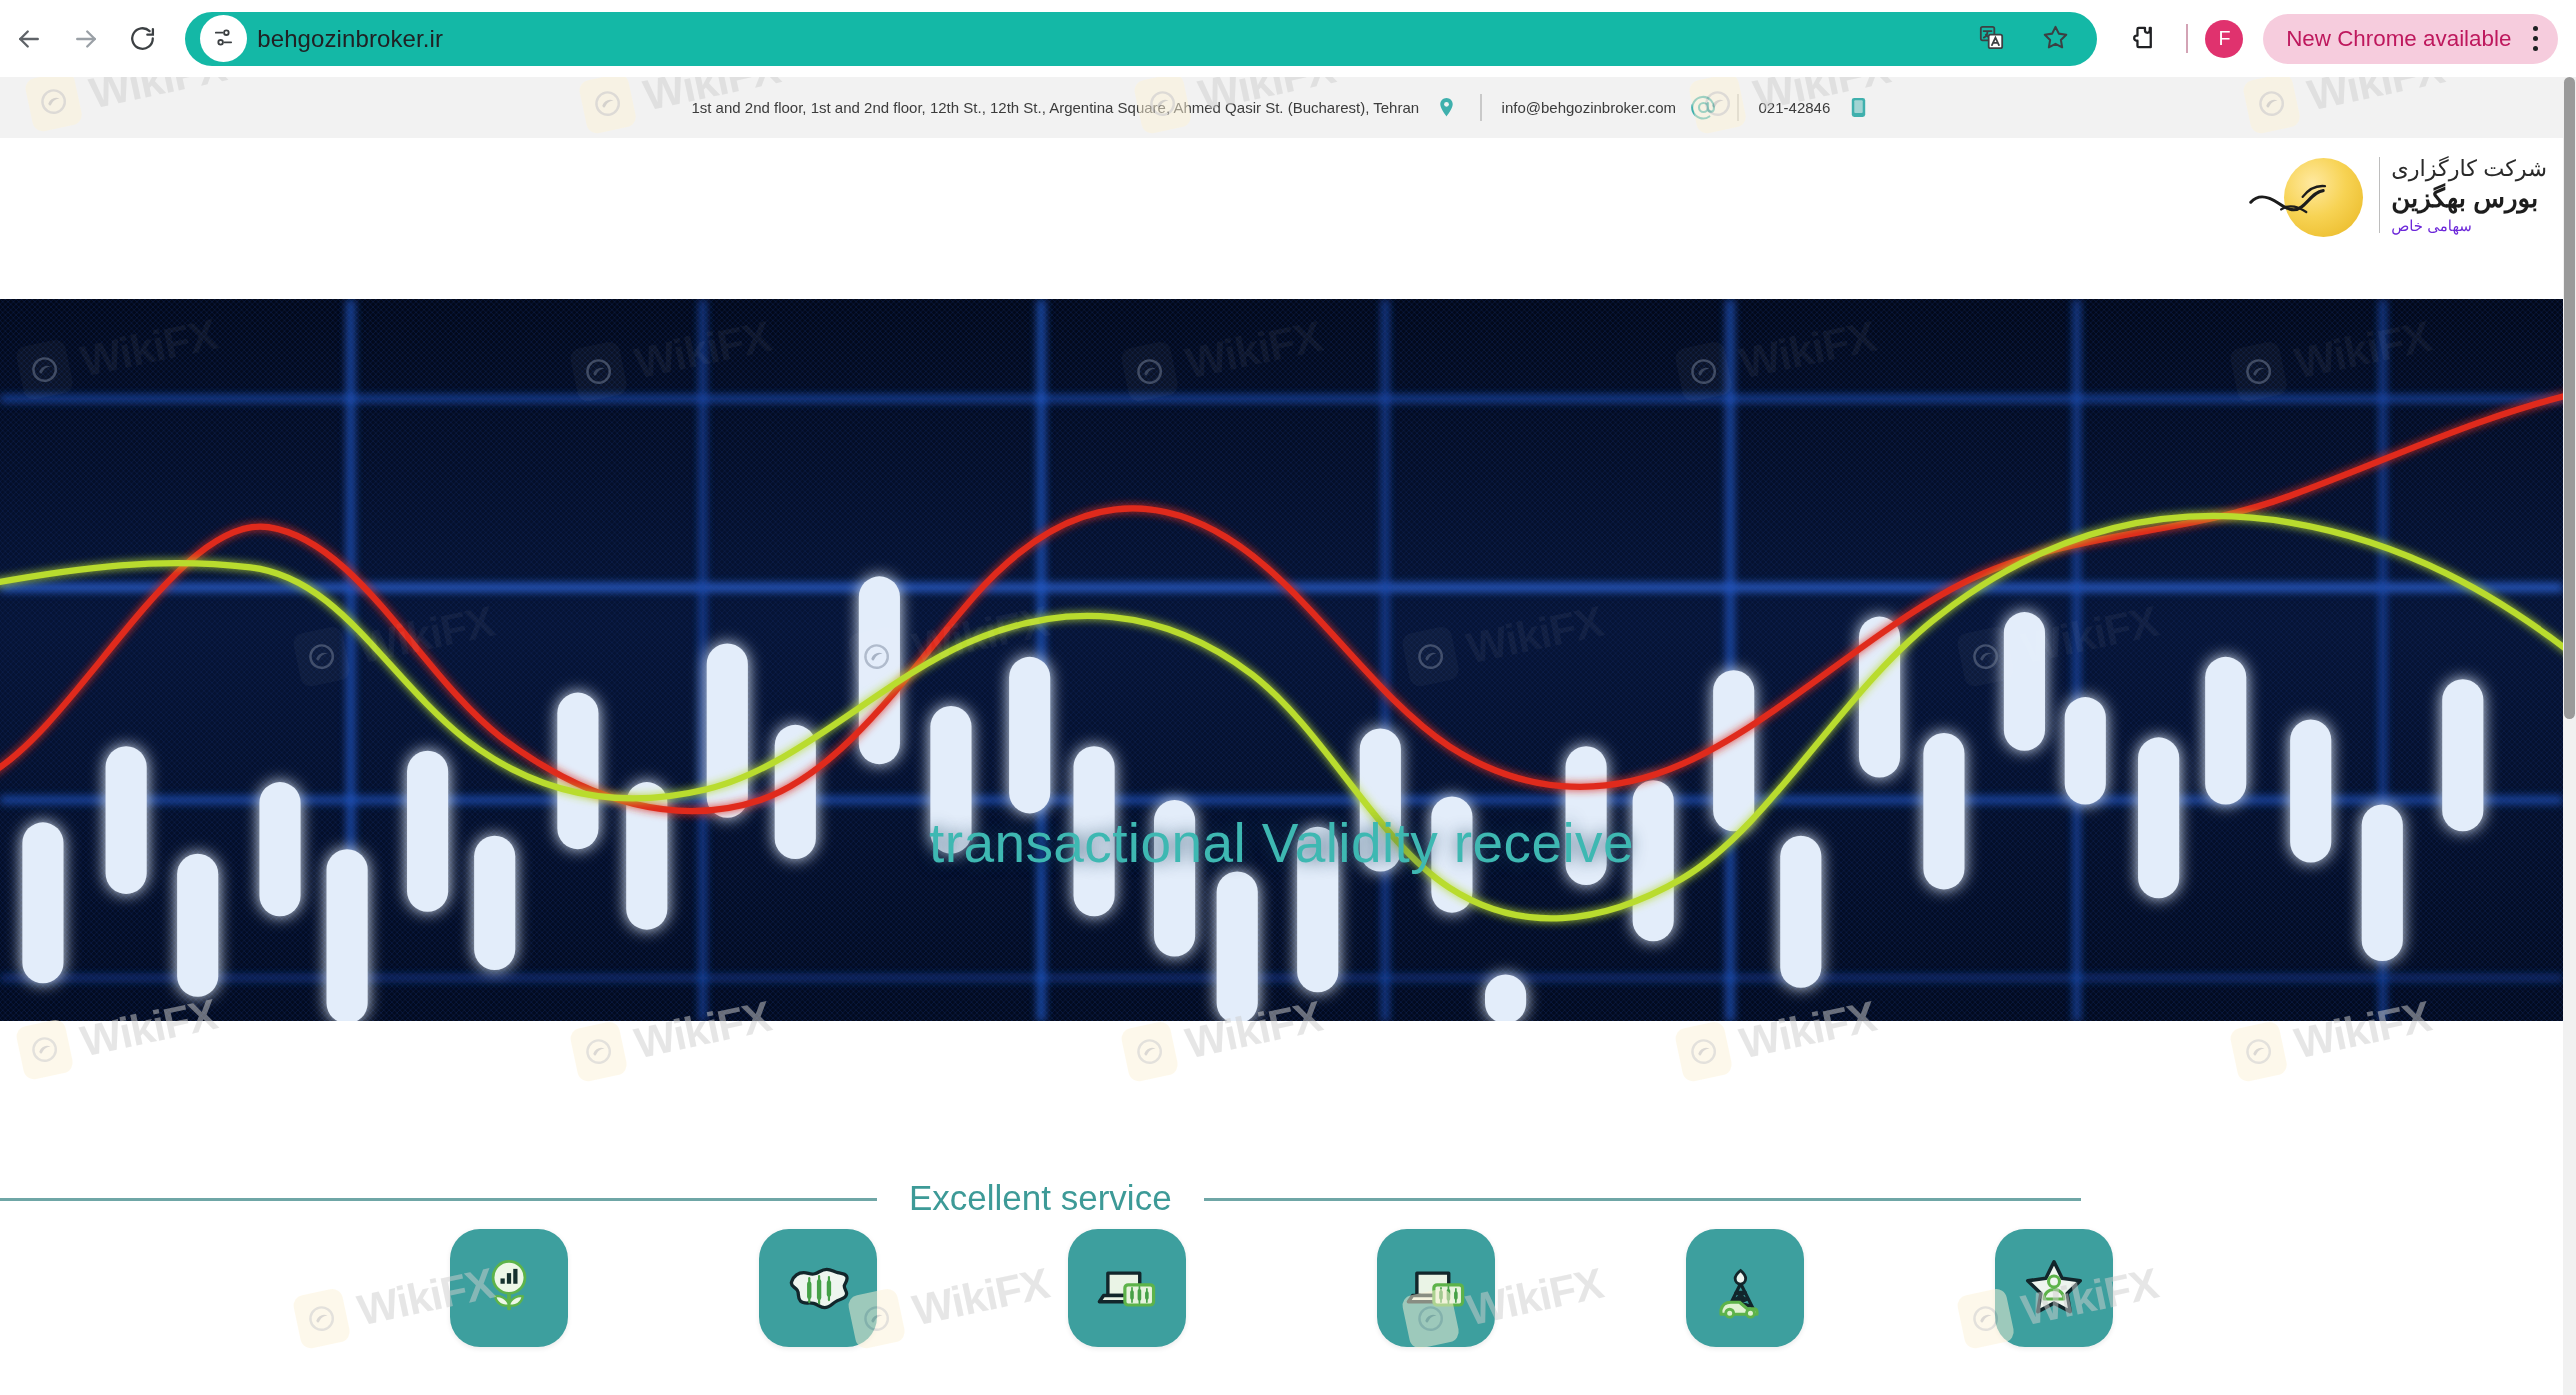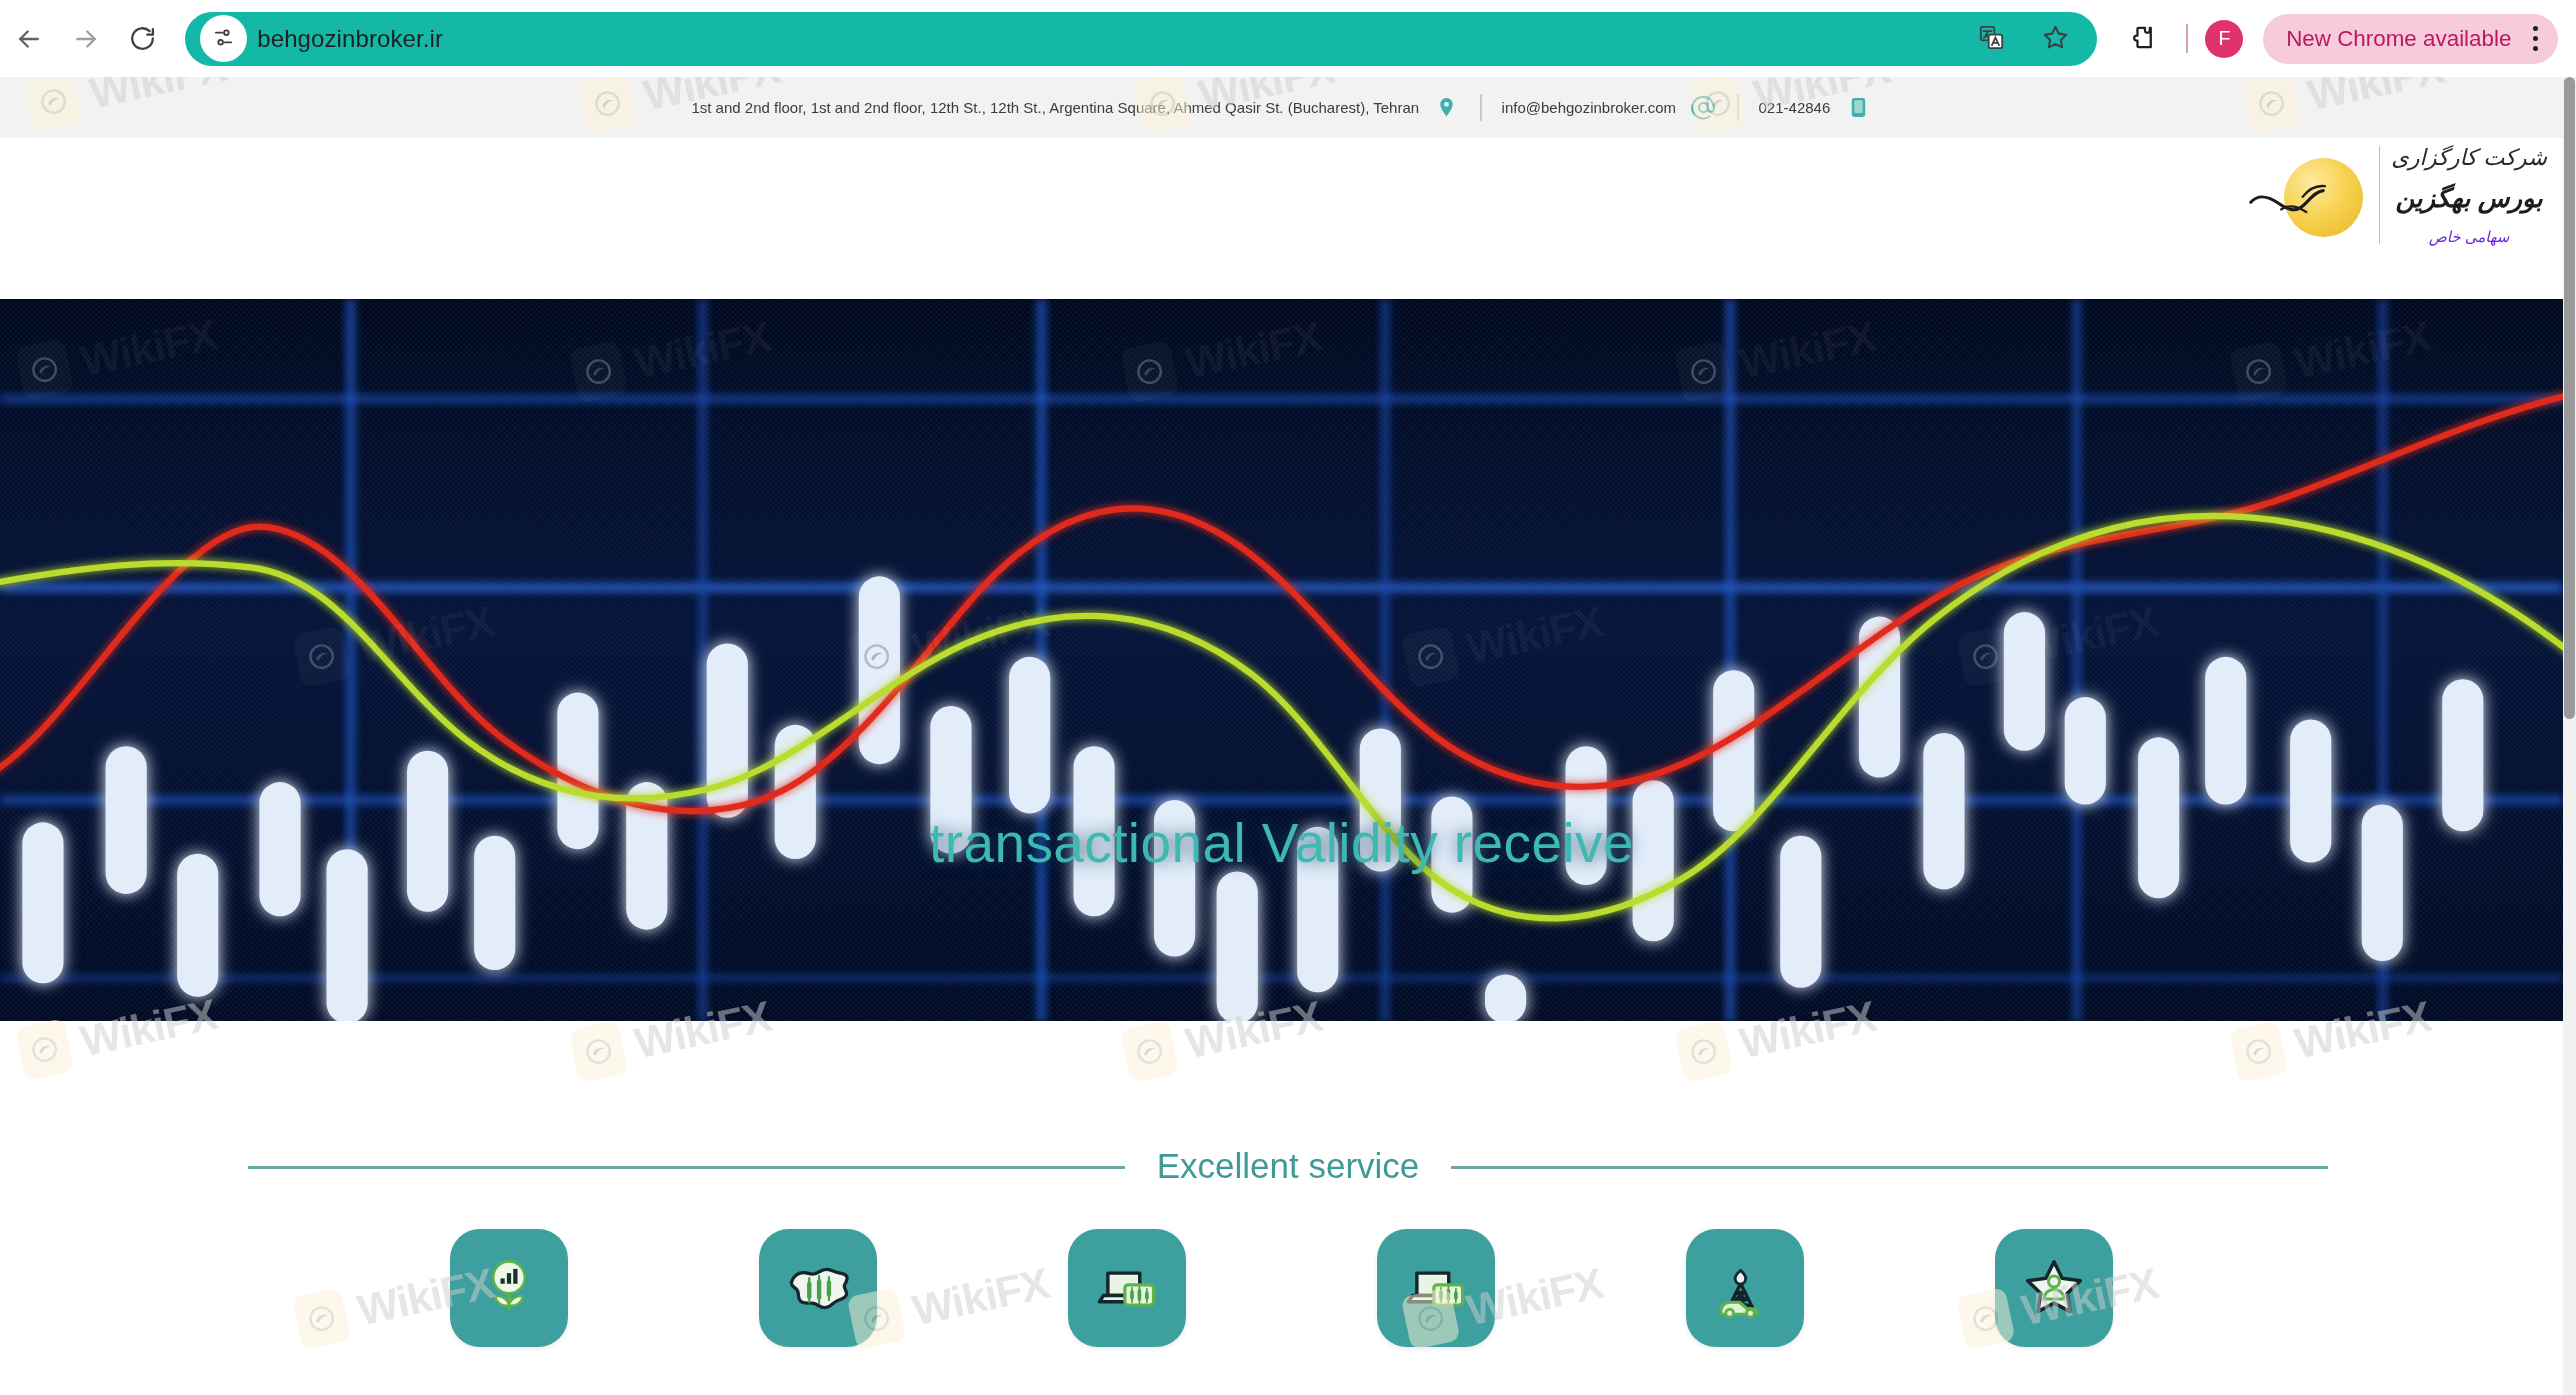--- a/index.html
+++ b/index.html
@@ -77,21 +77,21 @@
   .logo-wrap {
     position:absolute; right:16px; top:10.7px; height:93px;
     display:flex; align-items:center; gap:12.5px;
   }
   .logo-mark { position:relative; width:118px; height:89px; }
   .logo-circle {
     position:absolute; right:3.6px; top:7.2px; width:79px; height:79px; border-radius:50%;
     background: radial-gradient(circle at 36% 32%, #ffe9a0 0%, #f7d354 45%, #e8b51f 100%);
   }
   .logo-swoosh { position:absolute; left:0; top:19.7px; width:118px; height:52px; }
-  .logo-text { display:flex; flex-direction:column; align-items:center; gap:16px; padding-left:10.7px; border-left:1.8px solid #bdbdbd;font-style:italic; }
+  .logo-text { display:flex; flex-direction:column; align-items:flex-start; gap:5px; padding-left:10.7px; border-left:1.8px solid #bdbdbd; }
   .logo-l1 { font-size:22.4px; color:#2a2a2a; direction:rtl; line-height:1.05; }
   .logo-l2 { font-size:26px; color:#1d1d1d; direction:rtl; line-height:1.05; font-weight:600;}
   .logo-l3 { font-size:15px; color:#6d28d9; direction:rtl; line-height:1.05; }
 
   
   .hero {
     position:absolute; left:0; top:299px; width:2563px; height:723px;
     overflow:hidden; background:#030b22;
   }
   .hero-grid { position:absolute; inset:0; }
@@ -99,22 +99,22 @@
     position:absolute; left:0; right:0; top:544px; transform: translateY(-50%);
     text-align:center; font-size:55px; color:#3eb8b2; font-weight:400;
     text-shadow: 0 0 16px rgba(20,60,90,.8); letter-spacing:0.4px; z-index:5;
   }
 
   
   .section {
     position:absolute; left:0; top:1021px; width:2563px; height:374px; background:#ffffff;
   }
   .sect-head {
-    position:absolute; left:0; right:0; top:1166px; height:3.6px;
-    display:flex; align-items:center; justify-content:center;
+    position:absolute; left:0; right:0; top:1198px; height:3.6px;
+    display:flex; align-items:center; justify-content:flex-start;
   }
   .rule { height:2.7px; background:#6fa6a6; flex:none; }
   .rule.left { width:877px; margin-right:32px; }
   .rule.right { width:877px; margin-left:32px; }
   .sect-title {
     font-size:35px; color:#3d9a97; white-space:nowrap; line-height:1; transform: translateY(-1.8px);
   }
 
   .icon-row {
     position:absolute; left:0; right:13.4px; top:1229px; height:152px;

